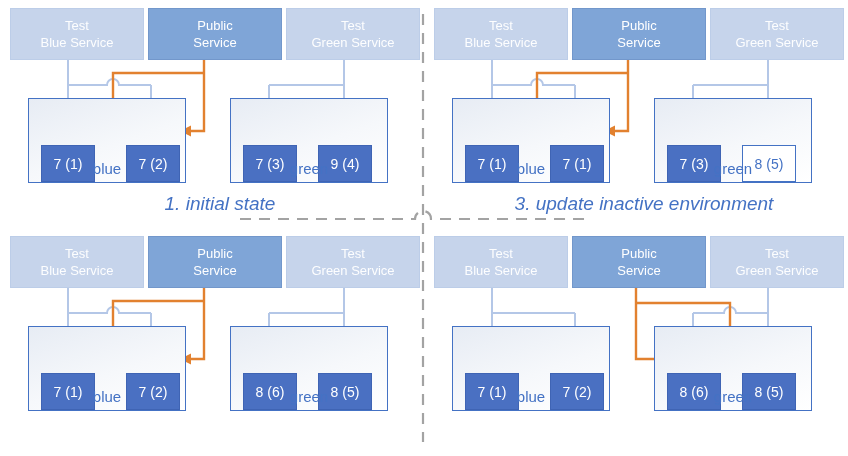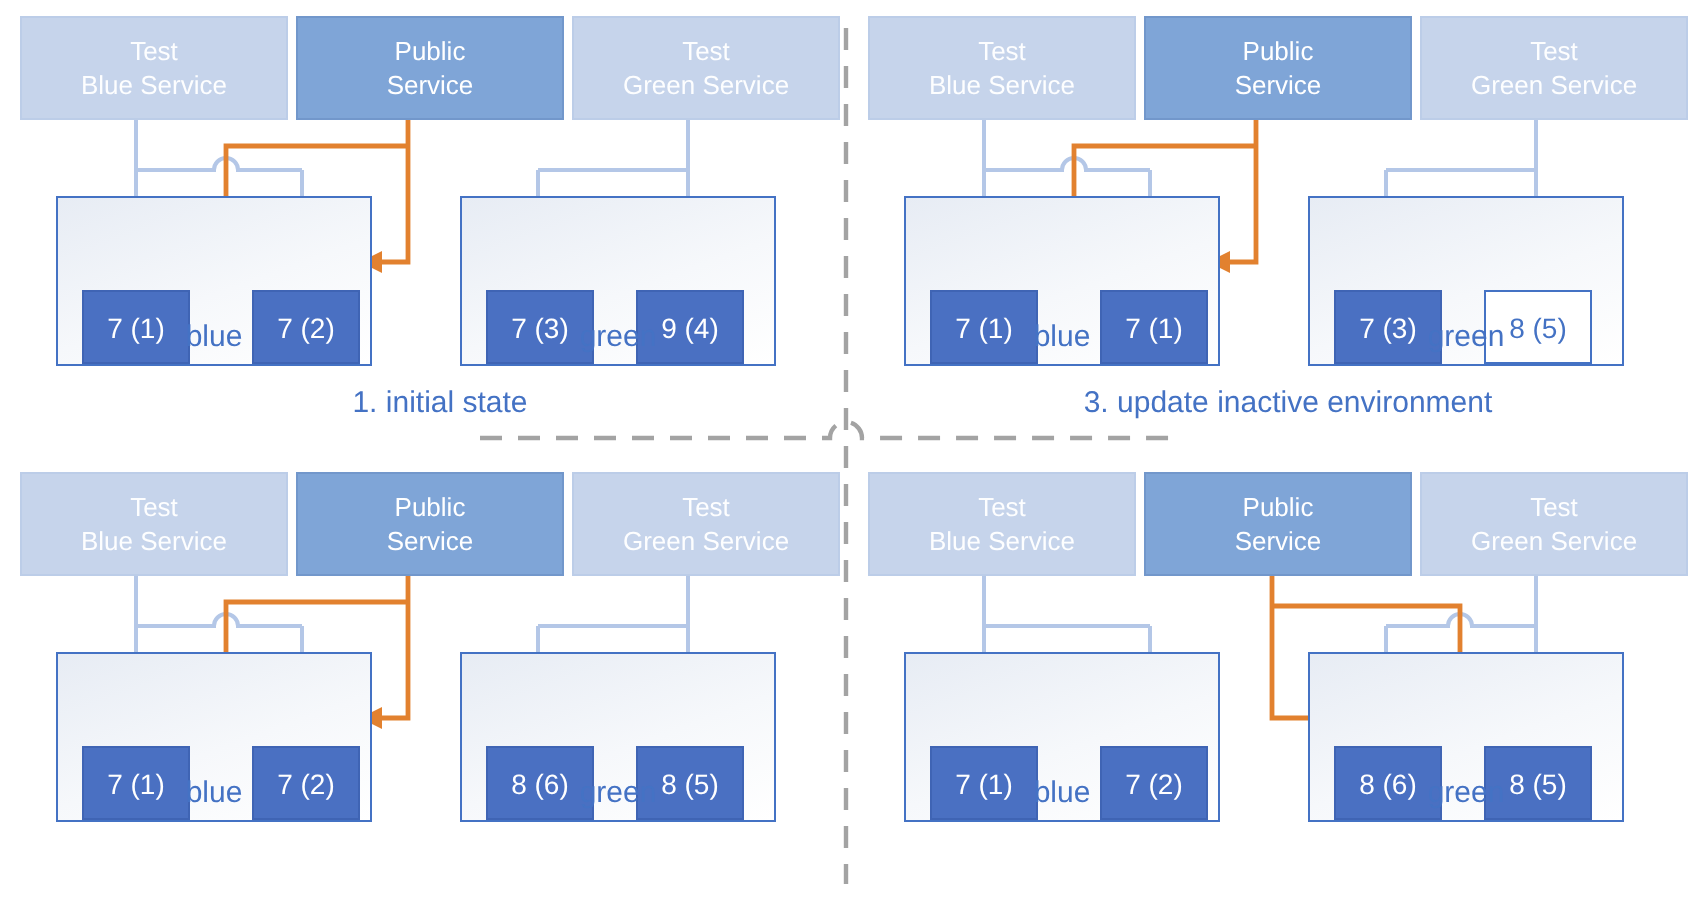--- a/index.html
+++ b/index.html
@@ -34,21 +34,21 @@
   .pod.outline{background:#fff;color:var(--env-border,#4472c4);border:1.5px solid var(--env-border,#4472c4);}
   .env.blue .p1{left:12px}
   .env.blue .p2{left:97px}
   .env.green .p1{left:12px}
   .env.green .p2{left:87px}
 
   .envlabel{position:absolute;left:0;right:0;bottom:5px;text-align:center;
             color:var(--caption-color,#4472c4);font-size:15px;}
 
   .caption{position:absolute;left:16px;right:0;top:193px;text-align:center;
-           color:var(--caption-color,#4472c4);font-size:15px;}
+           color:var(--caption-color,#4472c4);font-size:19px;font-style:italic;}
 
   .arrows{position:absolute;left:0;top:0;pointer-events:none;}
   .a-blue{stroke:var(--arrow-blue,#b4c7e7);stroke-width:2;fill:none;}
   .ah-blue{fill:var(--arrow-blue,#b4c7e7);}
   .a-orange{stroke:var(--accent-orange,#e2812f);stroke-width:2.4;fill:none;}
   .ah-orange{fill:var(--accent-orange,#e2812f);}
 
   .divider{position:absolute;left:0;top:0;pointer-events:none;}
   .divider path{stroke:var(--divider-gray,#a3a3a3);stroke-width:2.2;fill:none;stroke-dasharray:11 8;}
 </style>

